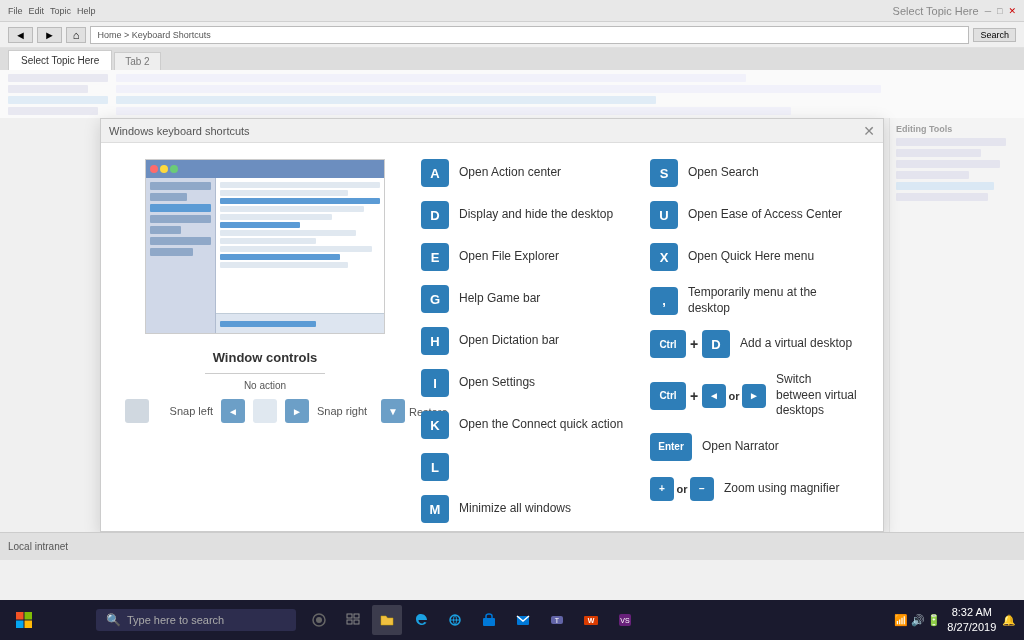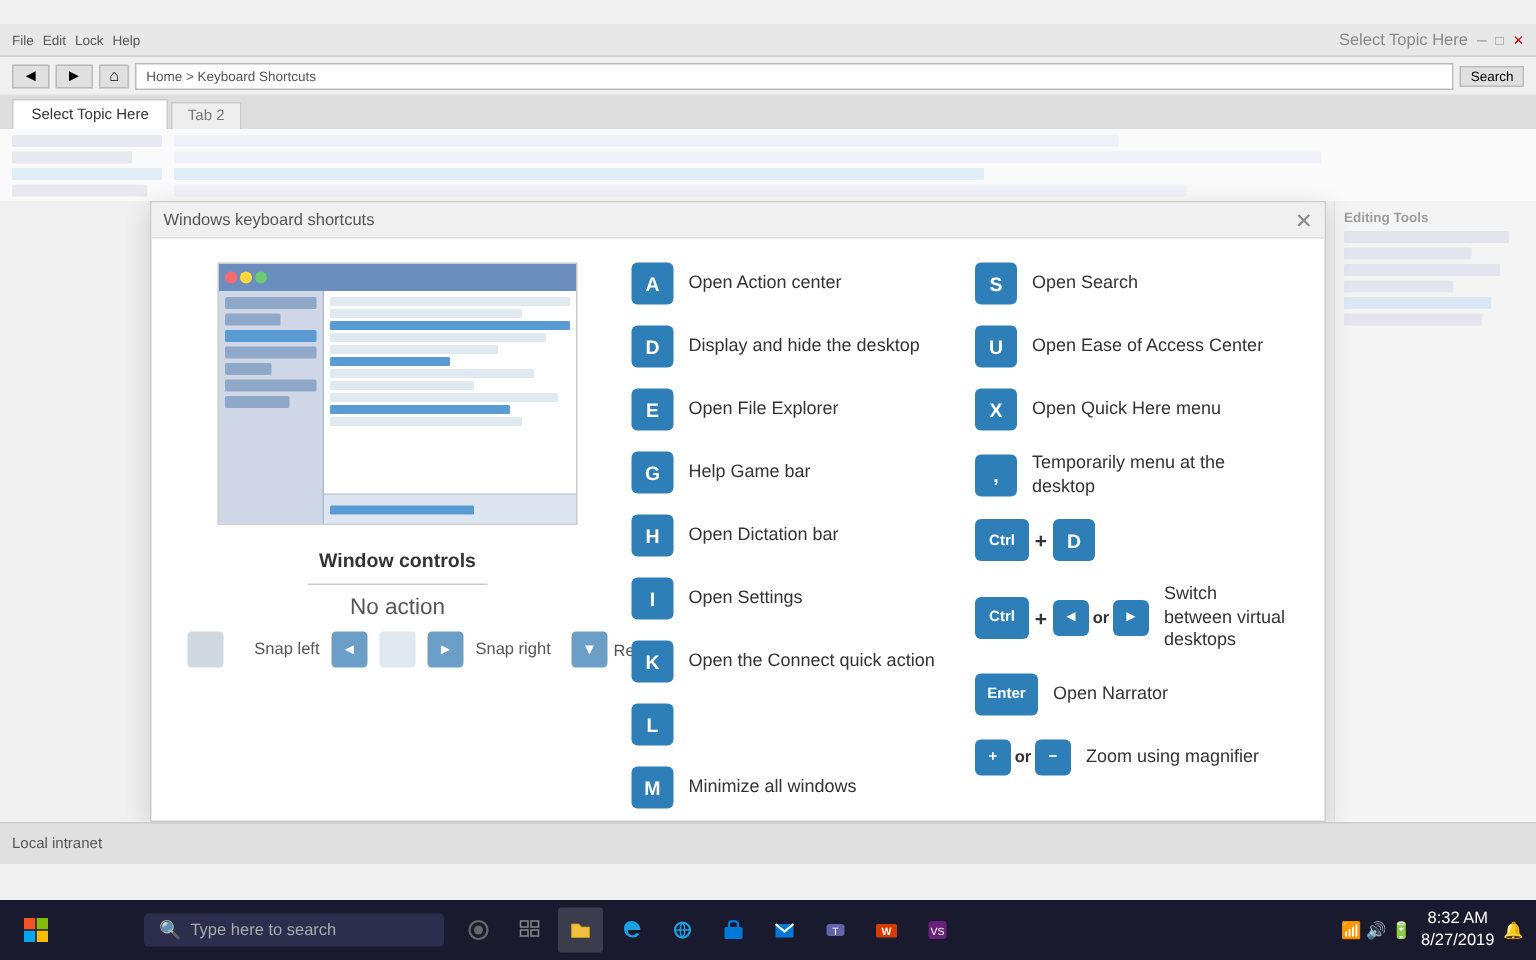--- a/index.html
+++ b/index.html
@@ -178,21 +178,21 @@
       color: #333;
       margin-bottom: 8px;
     }
     .controls-divider {
       width: 120px;
       height: 1px;
       background: #ccc;
       margin: 6px auto;
     }
     .no-action-label {
-      font-size: 15px;
+      font-size: 10px;
       color: #555;
       margin-bottom: 8px;
     }
     .controls-grid {
       display: flex;
       flex-direction: row;
       align-items: center;
       gap: 4px;
       margin-top: 8px;
     }
@@ -320,21 +320,20 @@
     }
 
     
     .app-chrome {
       position: absolute;
       top: 0;
       left: 0;
       width: 100%;
       height: 600px;
       overflow: hidden;
-      margin-top: 16px;
     }
 
     
     .floating-panel {
       position: absolute;
       top: 118px;
       left: 100px;
       right: 140px;
       bottom: 68px;
       background: white;
@@ -375,21 +374,21 @@
 </head>
 <body>
 
 <div class="app-chrome">
 
   <div style="position:absolute;top:0;left:0;right:0;height:118px;background:#f5f5f5;z-index:1;">
 
     <div style="height:22px;background:#e8e8e8;display:flex;align-items:center;padding:0 8px;gap:6px;border-bottom:1px solid #d0d0d0;">
       <span style="font-size:9px;color:#555;">File</span>
       <span style="font-size:9px;color:#555;">Edit</span>
-      <span style="font-size:9px;color:#555;">Lock</span>
+      <span style="font-size:9px;color:#555;">Topic</span>
       <span style="font-size:9px;color:#555;">Help</span>
       <span style="margin-left:auto;font-size:11px;color:#888;">Select Topic Here</span>
       <span style="font-size:9px;color:#888;">─</span>
       <span style="font-size:9px;color:#888;">□</span>
       <span style="font-size:9px;color:#c00;">✕</span>
     </div>
 
     <div style="height:26px;background:#f0f0f0;display:flex;align-items:center;padding:0 8px;gap:4px;border-bottom:1px solid #e0e0e0;">
       <button style="font-size:11px;padding:1px 6px;background:#e0e0e0;border:1px solid #bbb;cursor:pointer;">◄</button>
       <button style="font-size:11px;padding:1px 6px;background:#e0e0e0;border:1px solid #bbb;cursor:pointer;">►</button>
@@ -551,20 +550,21 @@
           <div class="shortcut-row">
             <div class="key-badge">,</div>
             <span class="shortcut-desc">Temporarily menu at the desktop</span>
           </div>
           <div class="shortcut-row">
             <div class="key-group">
               <div class="key-badge ctrl">Ctrl</div>
               <span class="key-badge plus-sign">+</span>
               <div class="key-badge">D</div>
             </div>
+            <span class="shortcut-desc">Add a virtual desktop</span>
           </div>
           <div class="shortcut-row">
             <div class="key-group">
               <div class="key-badge ctrl">Ctrl</div>
               <span class="key-badge plus-sign">+</span>
               <div class="key-badge small">◄</div>
               <span class="key-badge or-text">or</span>
               <div class="key-badge small">►</div>
             </div>
             <span class="shortcut-desc">Switch between virtual desktops</span>

